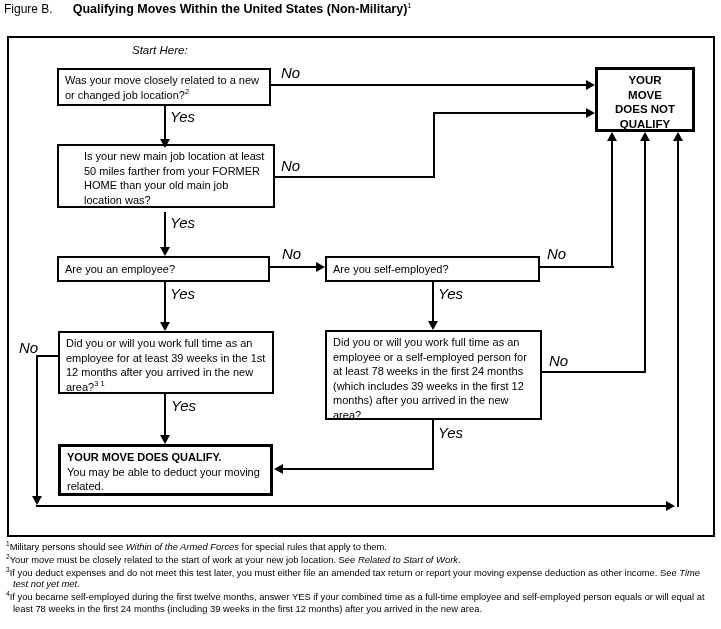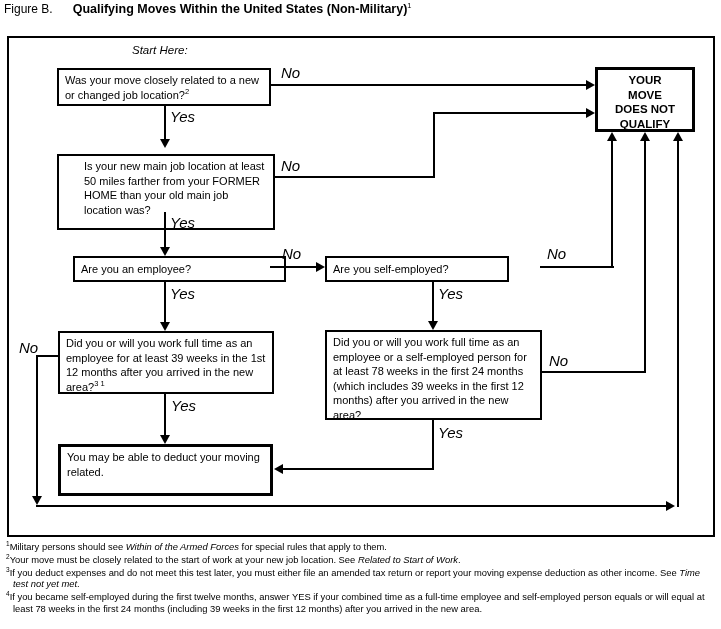--- a/index.html
+++ b/index.html
@@ -51,41 +51,42 @@
   </div>
 
   <div class="frame"></div>
 
   <div class="start-label">Start Here:</div>
 
   <div class="node" style="left:57px;top:68px;width:214px;height:38px;">
     <span>Was your move closely related to a new or changed job location?</span><sup>2</sup>
   </div>
 
-  <div class="node" style="left:57px;top:154px;width:218px;height:76px;padding-left:25px;">
+  <div class="node" style="left:57px;top:144px;width:218px;height:64px;padding-left:25px;">
     <span>Is your new main job location at least 50 miles farther from your FORMER HOME than your old main job location was?</span>
   </div>
 
-  <div class="node center-v" style="left:73px;top:256px;width:213px;height:26px;">
+  <div class="node center-v" style="left:57px;top:256px;width:213px;height:26px;">
     <span>Are you an employee?</span>
   </div>
 
-  <div class="node center-v" style="left:325px;top:256px;width:184px;height:26px;">
+  <div class="node center-v" style="left:325px;top:256px;width:215px;height:26px;">
     <span>Are you self-employed?</span>
   </div>
 
   <div class="node" style="left:58px;top:331px;width:216px;height:63px;">
     <span>Did you or will you work full time as an employee for at least 39 weeks in the 1st 12 months after you arrived in the new area?</span><sup>3 1</sup>
   </div>
 
   <div class="node" style="left:325px;top:330px;width:217px;height:90px;">
     <span>Did you or will you work full time as an employee or a self-employed person for at least 78 weeks in the first 24 months (which includes 39 weeks in the first 12 months) after you arrived in the new area?</span>
   </div>
 
   <div class="node strong" style="left:58px;top:444px;width:215px;height:52px;">
+    <div class="bold-line">YOUR MOVE DOES QUALIFY.</div>
     <div>You may be able to deduct your moving related.</div>
   </div>
 
   <div class="node strong notq" style="left:595px;top:67px;width:100px;height:65px;">
     <div class="notq-text">YOUR
 MOVE
 DOES NOT
 QUALIFY</div>
   </div>
 

